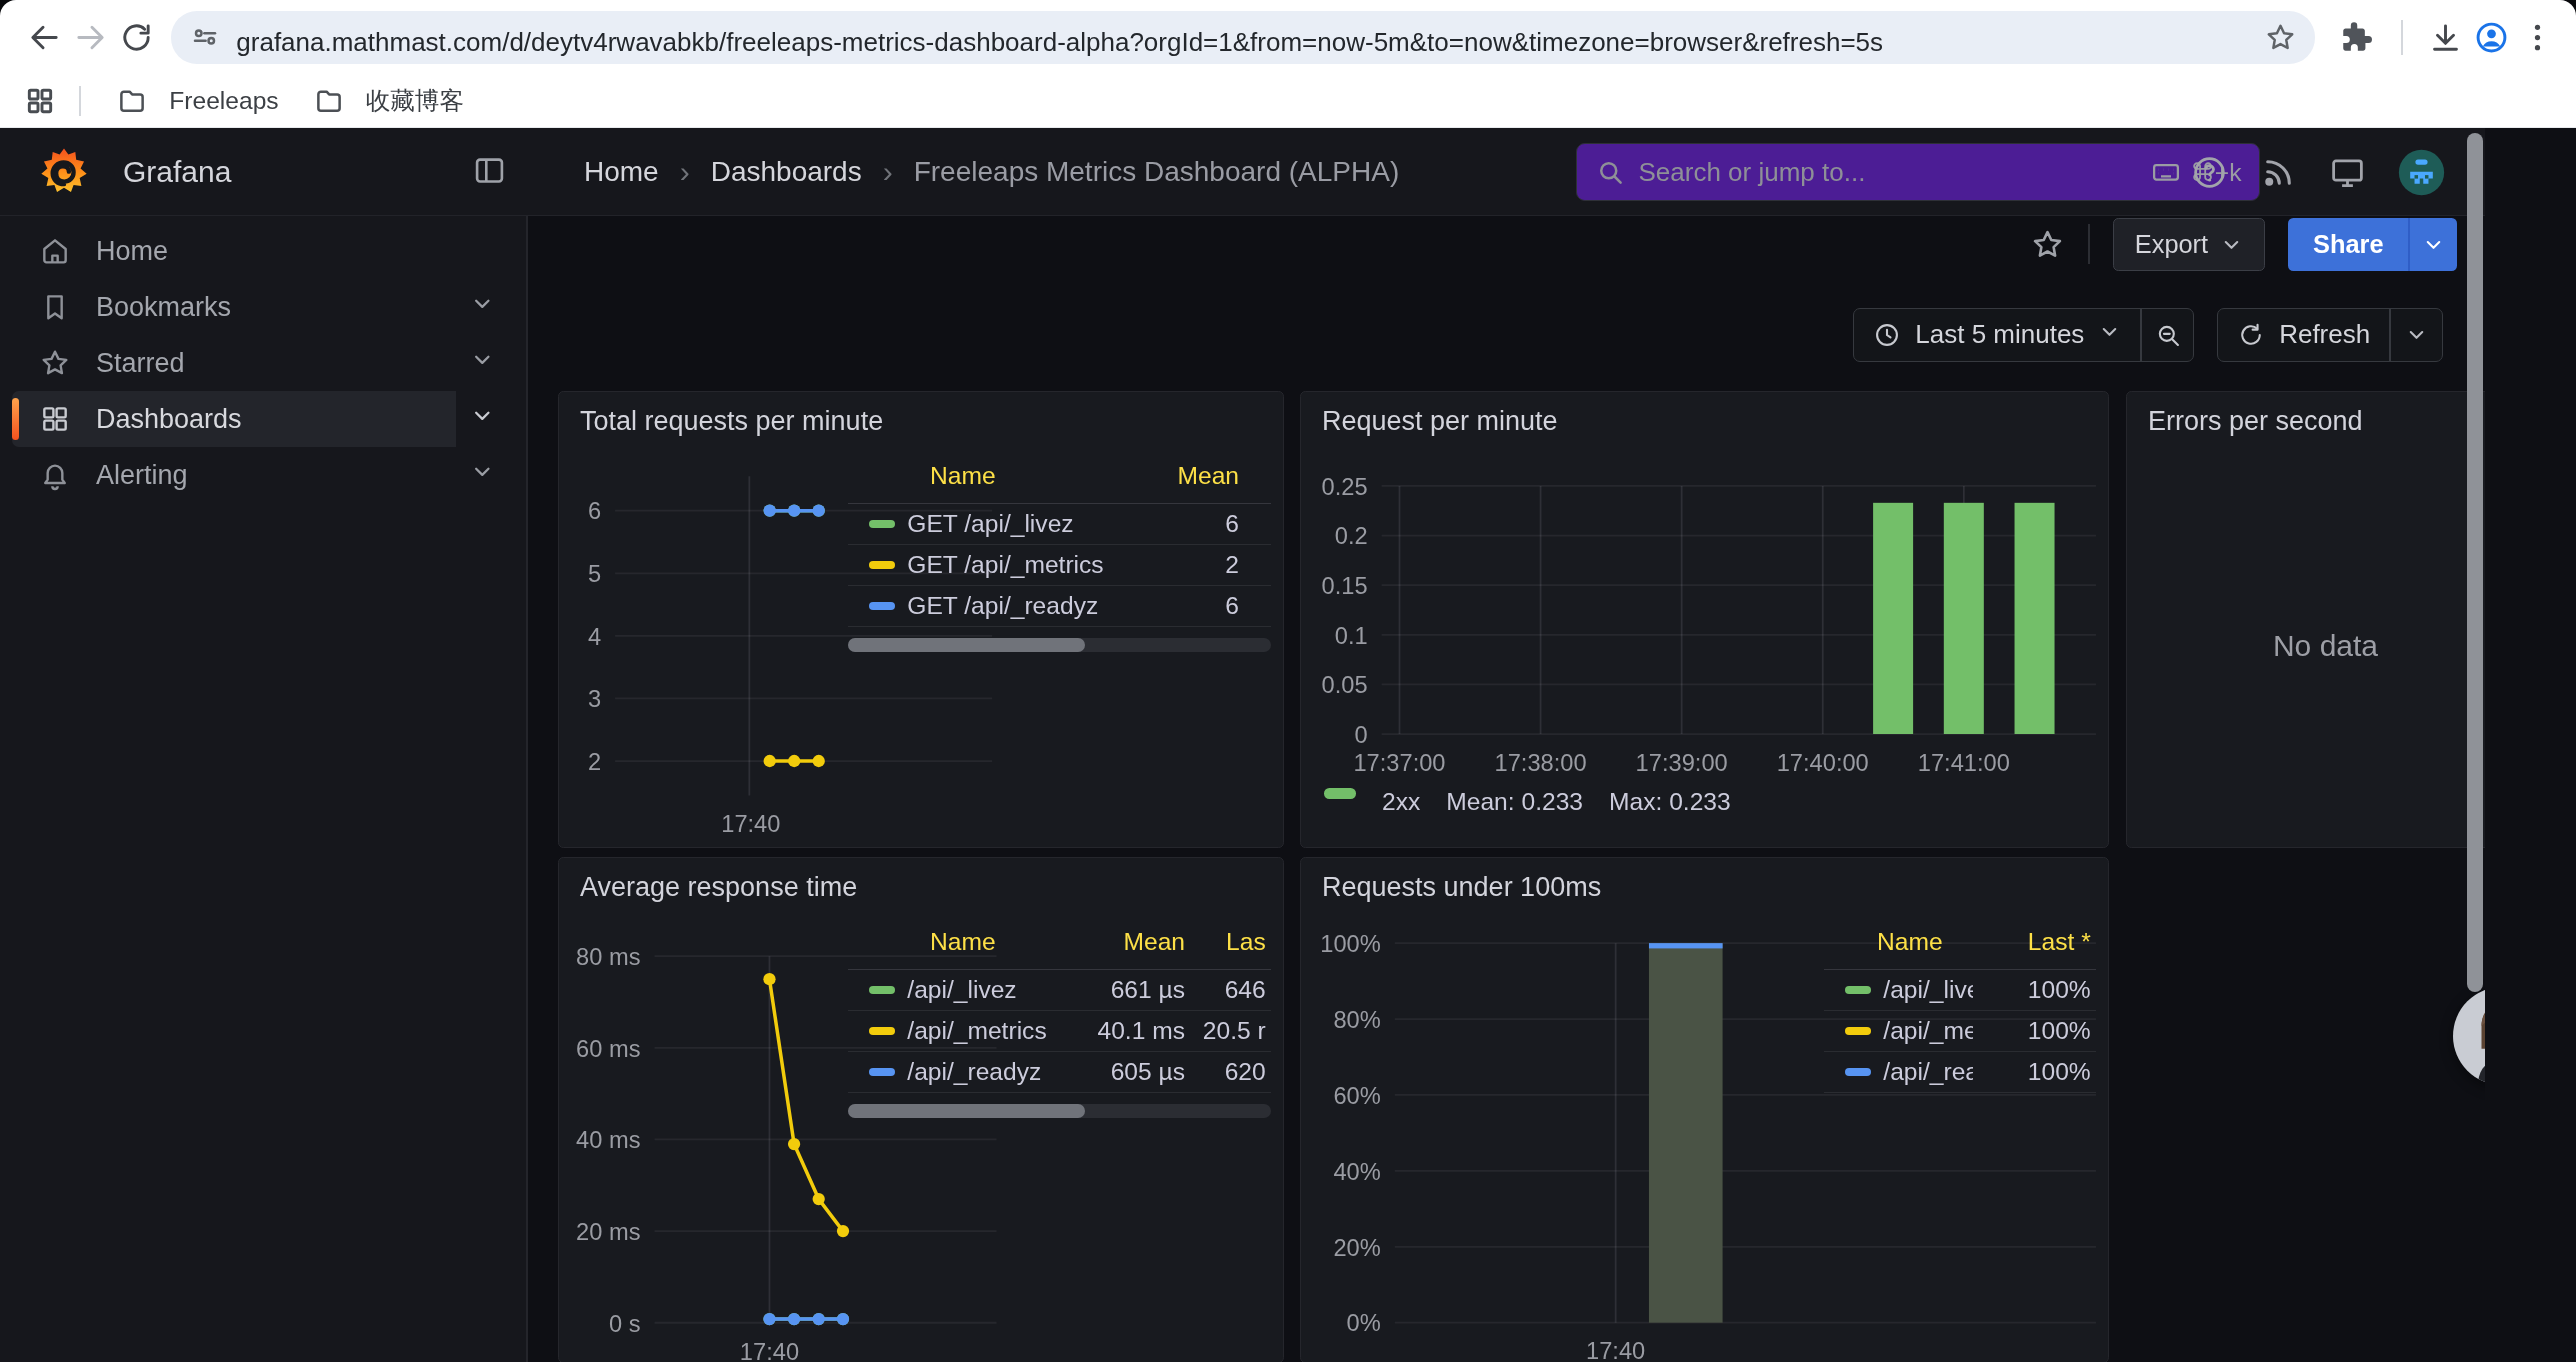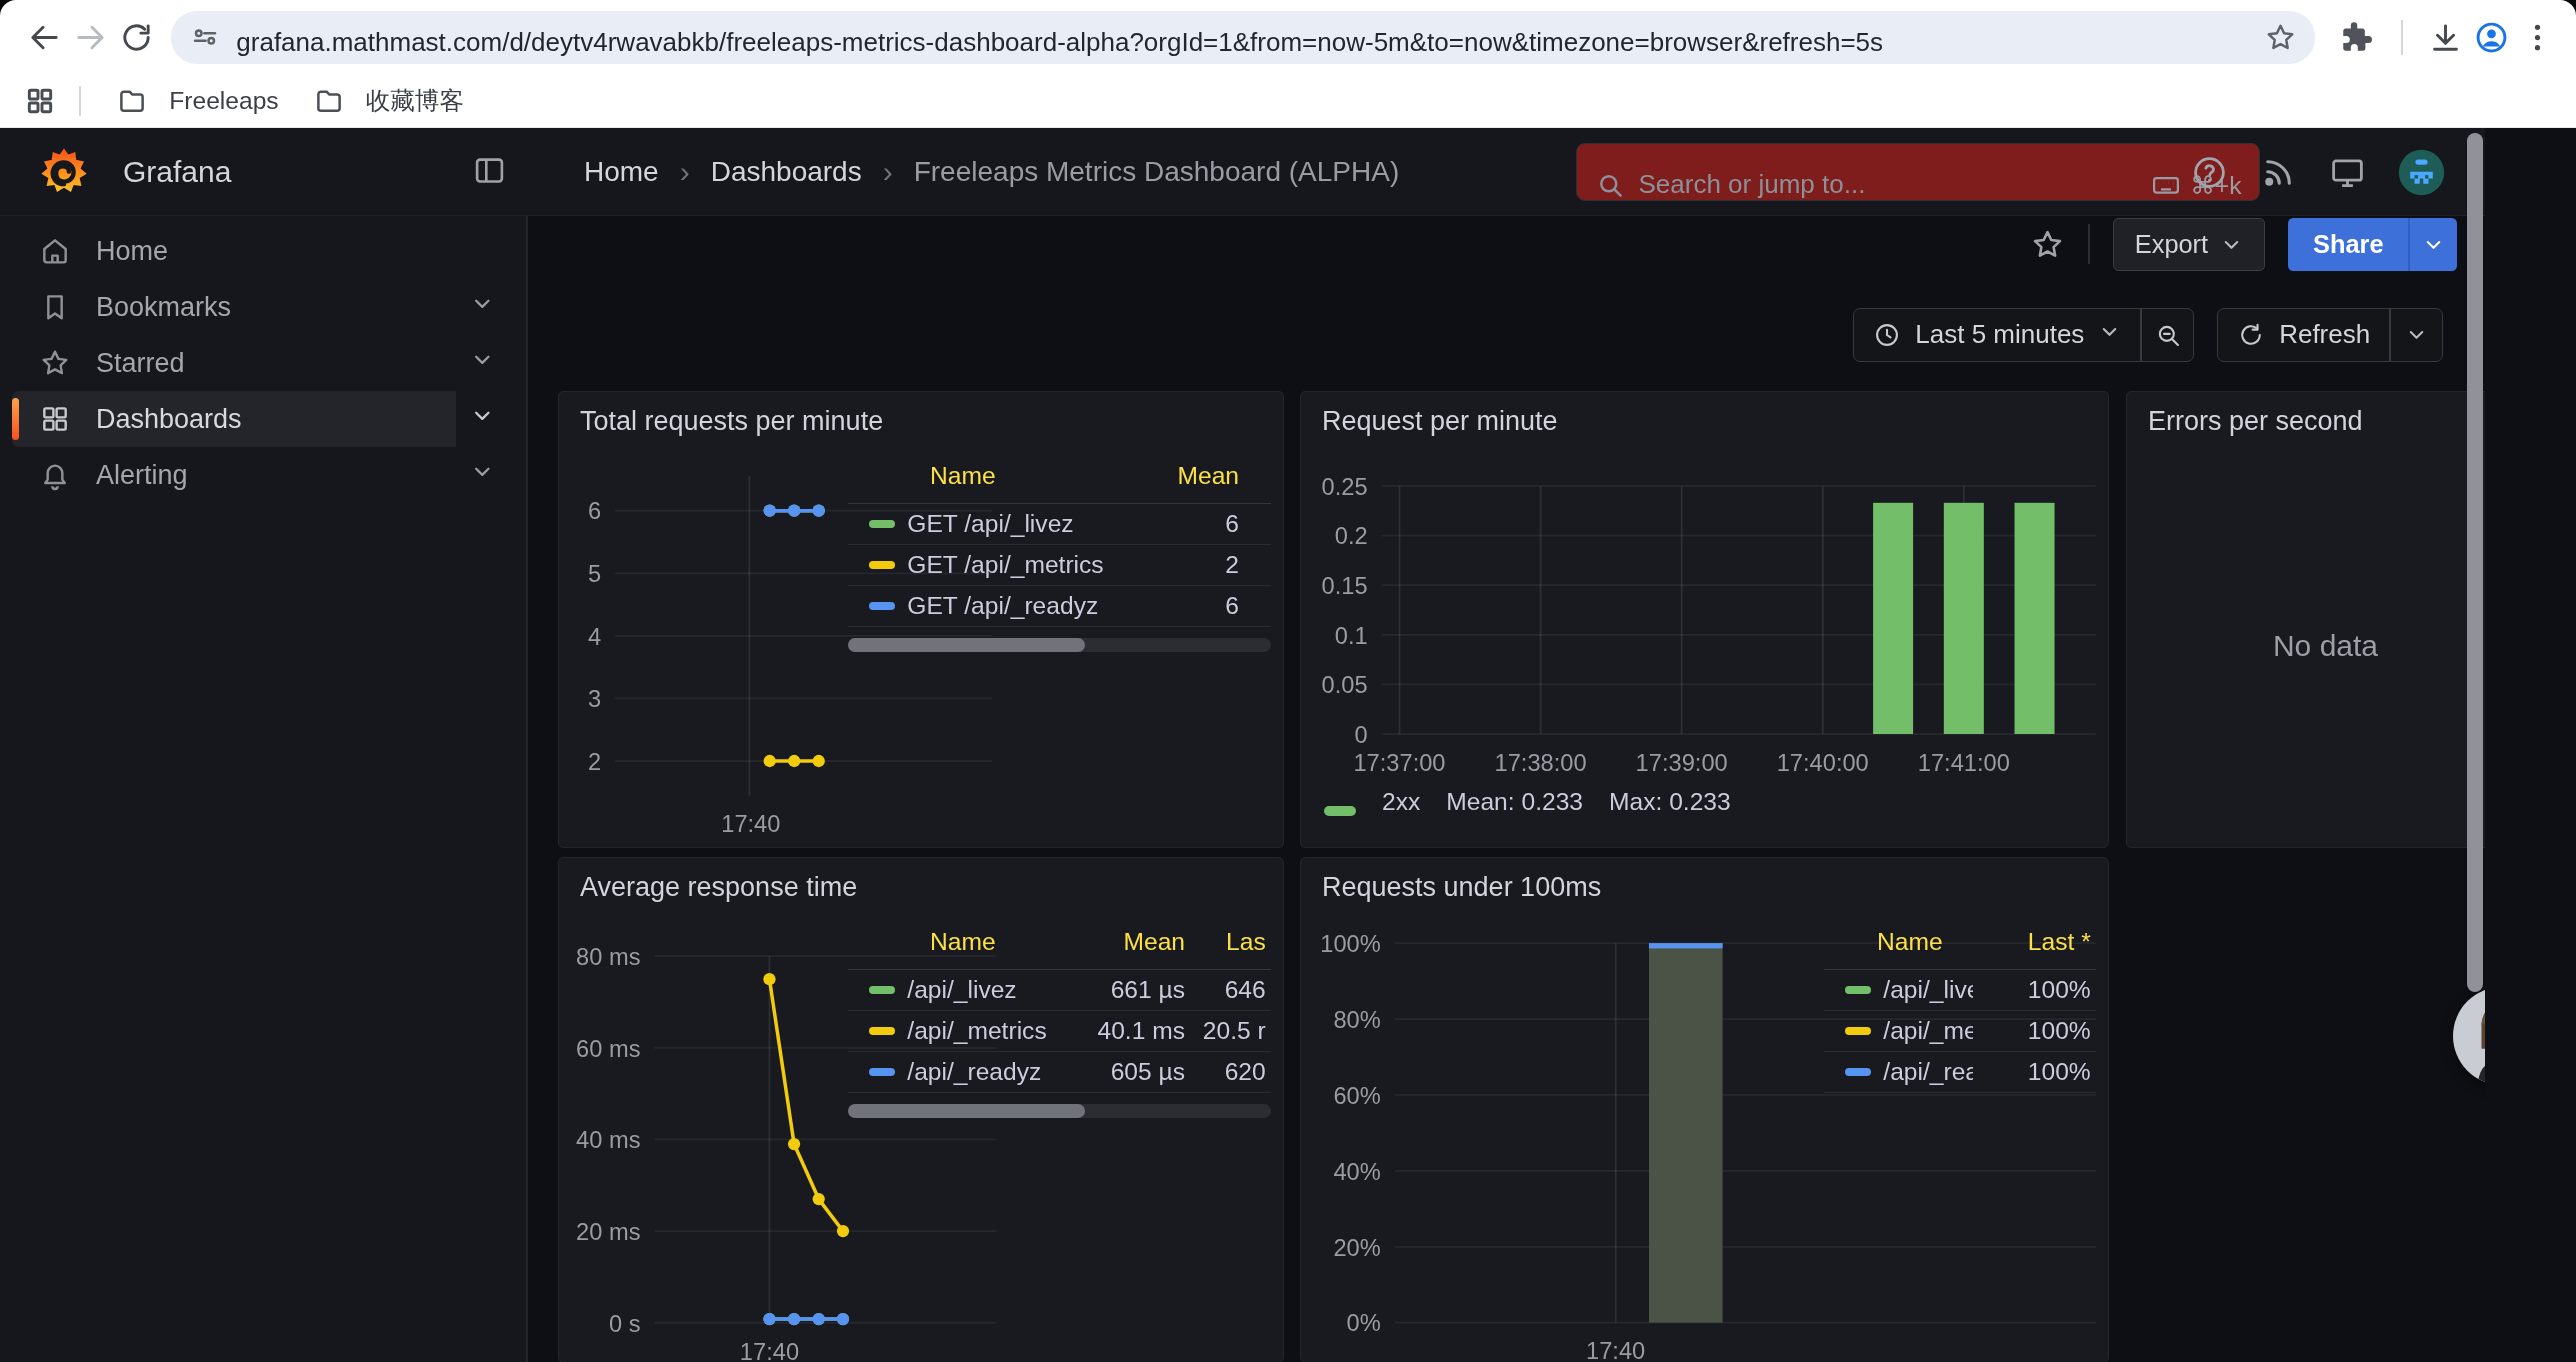--- a/index.html
+++ b/index.html
@@ -24,22 +24,22 @@
   .gf-sidebg{position:absolute;left:0;top:0;width:526px;height:100%;background:#16171c;}
   .gf-vsep{position:absolute;left:526px;top:0;width:1.8px;height:100%;background:#24252b;}
   .gf-header{position:absolute;left:0;top:0;width:100%;height:88px;background:#16171c;border-bottom:1.8px solid #222329;display:flex;align-items:center;}
   .gf-head-left{width:528px;display:flex;align-items:center;padding:0 21px 0 37px;flex:0 0 auto;}
   .gf-brand{font-size:30px;color:#d5d6dc;margin-left:32px;}
   .gf-toggle{margin-left:auto;color:#9fa2a9;}
   .crumbs{display:flex;align-items:center;gap:21px;margin-left:56px;font-size:28px;}
   .crumb{color:#d5d6dc;}
   .crumb.current{color:#9a9ca4;}
   .crumb-sep{color:#707379;font-size:30px;}
-  .gf-search{position:absolute;left:1576px;top:15px;width:684px;height:58px;background:#7f1d1d;
-    border:1.8px solid #2e3037;border-radius:8.8px;display:flex;align-items:flex-end;padding:0 17.5px;color:#8e9097;font-size:26px;}
+  .gf-search{position:absolute;left:1576px;top:15px;width:684px;height:58px;background:#4c1d95;
+    border:1.8px solid #2e3037;border-radius:8.8px;display:flex;align-items:center;padding:0 17.5px;color:#8e9097;font-size:26px;}
   .gf-search .ph{margin-left:14px;flex:1;}
   .gf-kbd{display:flex;align-items:center;gap:8.8px;color:#9a9ca3;font-size:24.6px;}
   .hicons{position:absolute;right:40px;top:0;height:88px;display:flex;align-items:center;gap:32px;}
   .hicon{color:#a2a4ab;display:flex;}
   .hicon svg{width:37px;height:37px;}
   
   .menu{position:absolute;left:0;top:95px;width:526px;}
   .side-item{position:relative;height:56px;margin:0 24.6px 0 12.3px;display:flex;align-items:center;
     padding-left:27px;gap:24.6px;border-radius:7px;font-size:27px;color:#a4a7ae;}
   .side-item svg{width:32px;height:32px;color:#8e9198;flex:0 0 auto;}
@@ -80,21 +80,21 @@
   .lt-head{display:flex;height:42px;color:#fde047;border-bottom:1.8px solid rgba(204,204,220,0.16);}
   .lt-head .lt-name{flex:1;padding-left:82px;}
   .lt-row{display:flex;align-items:center;height:41px;border-bottom:1.8px solid rgba(204,204,220,0.10);}
   .pill{width:26px;height:8.8px;border-radius:4.4px;margin:0 12.3px 0 21px;flex:0 0 auto;}
   .lt-label{flex:1;white-space:nowrap;overflow:hidden;}
   .lt-val{width:123px;text-align:right;padding-right:32px;flex:0 0 auto;}
   .lt-val.w2{width:114px;padding-right:0;}
   .lt-last{width:86px;text-align:right;padding-right:5.3px;flex:0 0 auto;white-space:nowrap;overflow:hidden;}
   .lt-scroll{position:relative;height:14px;background:#2b2d33;border-radius:7px;margin-top:10.5px;}
   .lt-thumb{position:absolute;left:0;top:0;height:14px;width:56%;background:#70737a;border-radius:7px;}
-  .p2-legend{position:absolute;left:23px;top:396px;display:flex;align-items:flex-end;gap:26px;font-size:24.6px;color:#ccccdc;}
+  .p2-legend{position:absolute;left:23px;top:396px;display:flex;align-items:flex-start;gap:26px;font-size:24.6px;color:#ccccdc;}
   .p2-pill{width:32px;height:10.5px;border-radius:5.3px;}
   
   .float-avatar{position:absolute;left:2453px;top:859px;width:98px;height:98px;border-radius:50%;background:#c9ccd3;
     display:flex;align-items:center;justify-content:center;overflow:hidden;box-shadow:0 3.5px 12.3px rgba(0,0,0,.45);}
   .scrollbar{position:absolute;right:1.8px;top:0;width:16px;height:100%;}
   .scroll-thumb{position:absolute;left:0;top:5.3px;width:16px;height:859px;border-radius:8px;background:#8f9298;}
 </style>
 </head>
 <body>
 

